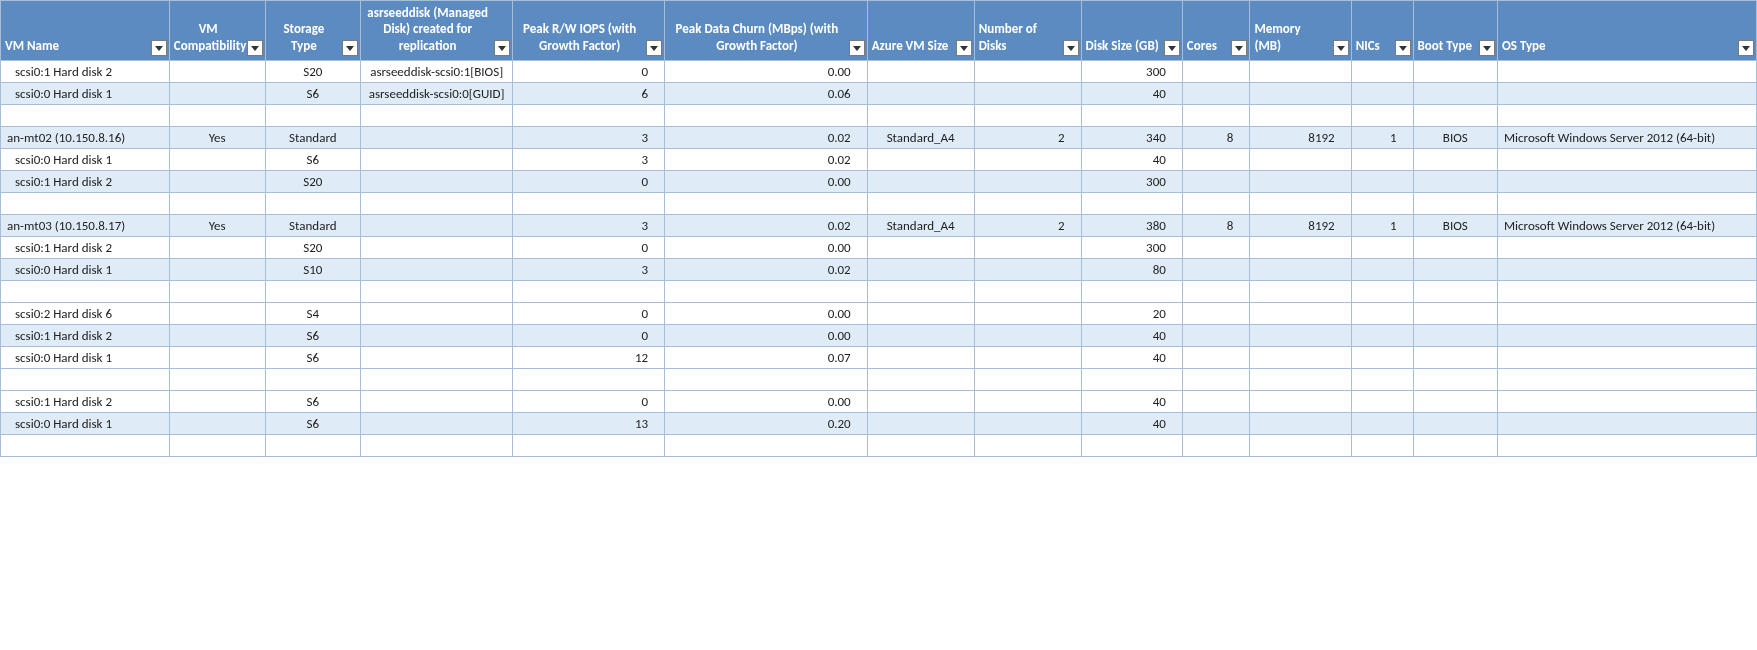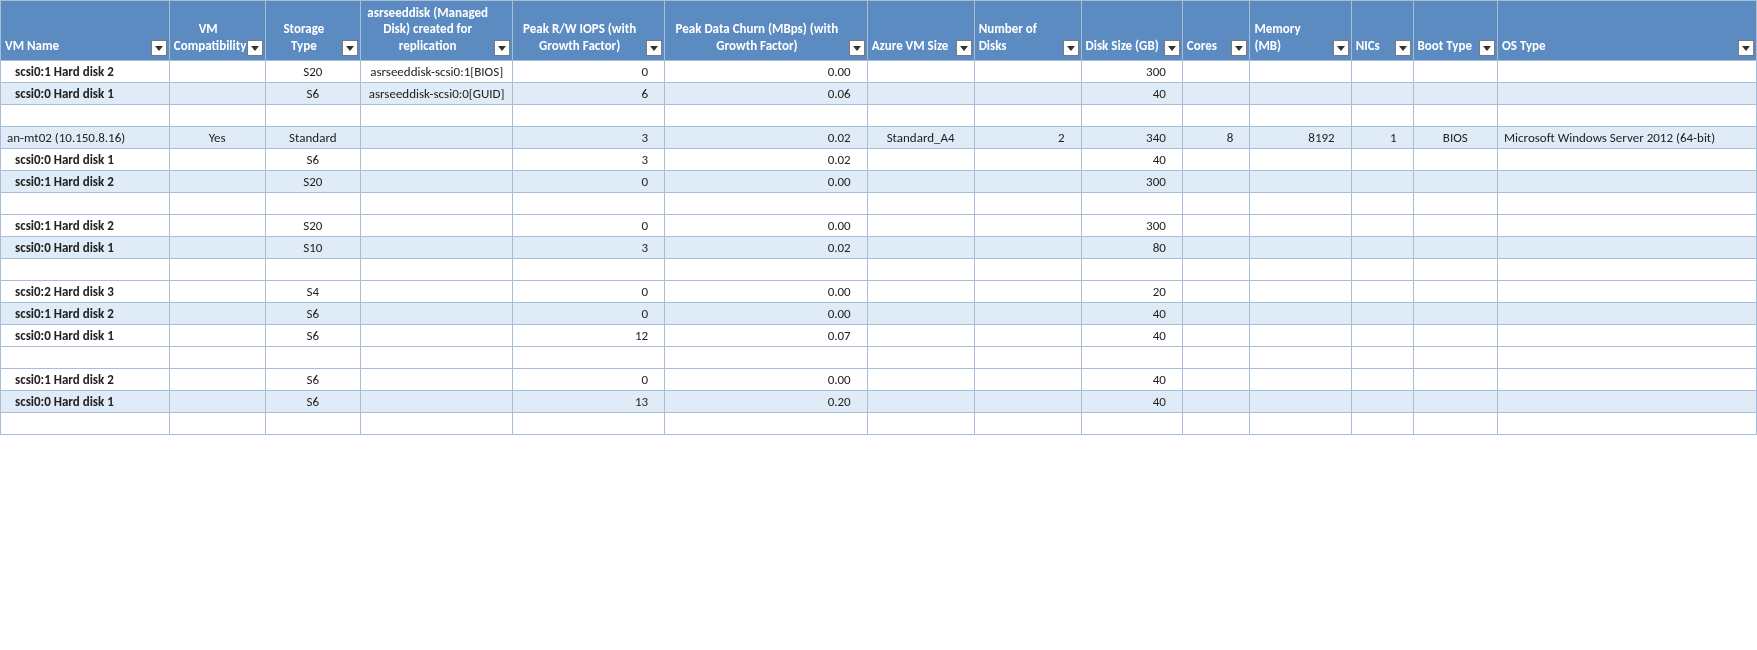--- a/index.html
+++ b/index.html
@@ -75,21 +75,21 @@
   .col-azsize   { width: 95px;  }
   .col-ndisks   { width: 95px;  }
   .col-dsize    { width: 90px;  }
   .col-cores    { width: 60px;  }
   .col-mem      { width: 90px;  }
   .col-nics     { width: 55px;  }
   .col-boot     { width: 75px;  }
   .col-os       { width: 230px; }
   td.c-compat, td.c-storage, td.c-seed, td.c-azsize, td.c-boot { text-align: center; }
   td.c-iops, td.c-churn, td.c-ndisks, td.c-dsize, td.c-cores, td.c-mem, td.c-nics { text-align: right; padding-right: 16px; }
-  td.c-vmname.child { padding-left: 14px; font-weight: bold; }
+  td.c-vmname.child { padding-left: 14px; }
 </style>
 </head>
 <body>
 
 <table>
   <colgroup id="colgroup">
       <col class="col-vmname">
       <col class="col-compat">
       <col class="col-storage">
       <col class="col-seed">
@@ -354,20 +354,36 @@
         <td></td>
         <td></td>
         <td></td>
         <td></td>
         <td></td>
         <td></td>
         <td></td>
         <td></td>
         <td></td>
       </tr>
+      <tr class="odd">
+        <td class="c-vmname">an-mt03 (10.150.8.17)</td>
+        <td class="c-compat">Yes</td>
+        <td class="c-storage">Standard</td>
+        <td class="c-seed"></td>
+        <td class="c-iops">3</td>
+        <td class="c-churn">0.02</td>
+        <td class="c-azsize">Standard_A4</td>
+        <td class="c-ndisks">2</td>
+        <td class="c-dsize">380</td>
+        <td class="c-cores">8</td>
+        <td class="c-mem">8192</td>
+        <td class="c-nics">1</td>
+        <td class="c-boot">BIOS</td>
+        <td class="c-os">Microsoft Windows Server 2012 (64-bit)</td>
+      </tr>
       <tr class="even">
         <td class="c-vmname child">scsi0:1 Hard disk 2</td>
         <td class="c-compat"></td>
         <td class="c-storage">S20</td>
         <td class="c-seed"></td>
         <td class="c-iops">0</td>
         <td class="c-churn">0.00</td>
         <td class="c-azsize"></td>
         <td class="c-ndisks"></td>
         <td class="c-dsize">300</td>
@@ -403,21 +419,21 @@
         <td></td>
         <td></td>
         <td></td>
         <td></td>
         <td></td>
         <td></td>
         <td></td>
         <td></td>
       </tr>
       <tr class="even">
-        <td class="c-vmname child">scsi0:2 Hard disk 3</td>
+        <td class="c-vmname child">scsi0:2 Hard disk 6</td>
         <td class="c-compat"></td>
         <td class="c-storage">S4</td>
         <td class="c-seed"></td>
         <td class="c-iops">0</td>
         <td class="c-churn">0.00</td>
         <td class="c-azsize"></td>
         <td class="c-ndisks"></td>
         <td class="c-dsize">20</td>
         <td class="c-cores"></td>
         <td class="c-mem"></td>

